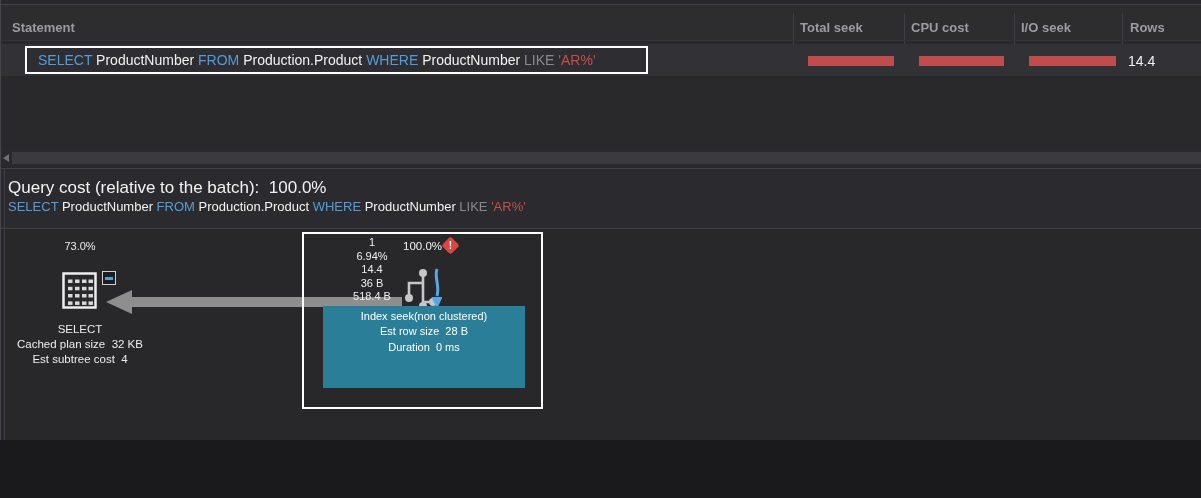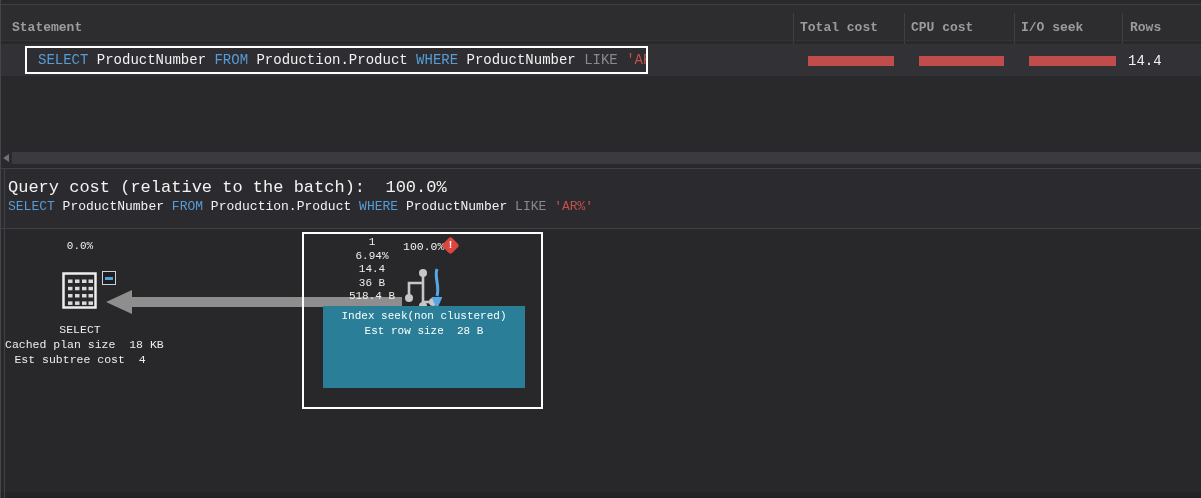--- a/index.html
+++ b/index.html
@@ -2,22 +2,22 @@
 <html style="--keyword-blue: #569CD6; --string-red: #C35048; --operator-gray: #8A8A8E; --cost-bar-red: #C04C4C; --warning-red: #DD4540; --tooltip-teal: #2B7E97; --seek-arrow-blue: #57A7E6;"><head>
 <meta charset="utf-8">
 <style>
   :root{
     --kw:#569CD6; --str:#C35048; --op:#8A8A8E; --plain:#F2F2F2;
     --bar:#C04C4C; --warn:#DD4540; --teal:#2B7E97; --arrow:#8E8E8E;
     --blue-accent:#57A7E6;
   }
   *{margin:0;padding:0;box-sizing:border-box;}
   body{background:#1a1a1c;font-family:"Liberation Sans",sans-serif;}
-  #screen{position:relative;width:1201px;height:498px;background:#29292C;overflow:hidden;
-          font-family:Liberation Mono, monospace;}
+  #screen{position:relative;width:1201px;height:440px;background:#29292C;overflow:hidden;
+          font-family:Liberation Sans, sans-serif;}
   .hline{position:absolute;left:0;width:1201px;height:1px;background:#3F3F46;}
   .vsep{position:absolute;top:8px;height:32px;width:1px;background:#3F3F46;}
   .hdr{position:absolute;top:15px;font-size:13px;font-weight:bold;color:#9C9CA0;white-space:nowrap;}
   .tok-keyword{color:var(--kw);}
   .tok-plain{color:var(--plain);}
   .tok-operator{color:var(--op);}
   .tok-string{color:var(--str);}
   .sql-line{white-space:pre;}
   
   #grid-header{position:absolute;left:0;top:5px;width:1201px;height:35px;background:#2D2D30;}
@@ -65,21 +65,21 @@
 </style>
 </head>
 <body>
 
 <div id="screen">
 
   <div class="hline" style="top:4px;"></div>
 
   <div id="grid-header">
     <div class="hdr" style="left:12px;">Statement</div>
-    <div class="hdr" style="left:800px;">Total cost</div>
+    <div class="hdr" style="left:800px;">Total seek</div>
     <div class="hdr" style="left:911px;">CPU cost</div>
     <div class="hdr" style="left:1021px;">I/O seek</div>
     <div class="hdr" style="left:1130px;">Rows</div>
     <div class="vsep" style="left:793px;"></div>
     <div class="vsep" style="left:904px;"></div>
     <div class="vsep" style="left:1014px;"></div>
     <div class="vsep" style="left:1122px;"></div>
   </div>
   <div class="hline" style="top:40px;background:#343438;"></div>
 
@@ -102,21 +102,21 @@
   <div id="query-panel">
     <div id="query-cost-line"><span>Query cost (relative to the batch):</span><span>  </span><span>100.0%</span></div>
     <div id="query-sql-line" class="sql-line"><span class="tok-keyword">SELECT </span><span class="tok-plain">ProductNumber </span><span class="tok-keyword">FROM </span><span class="tok-plain">Production.Product </span><span class="tok-keyword">WHERE </span><span class="tok-plain">ProductNumber </span><span class="tok-operator">LIKE </span><span class="tok-string">'AR%'</span></div>
   </div>
 
   <div class="hline" style="top:228px;"></div>
 
   <div id="plan-canvas">
 
     <div id="select-node">
-      <div id="select-pct">0.0%</div>
+      <div id="select-pct">73.0%</div>
       <svg id="select-icon" viewBox="0 0 35 37">
         <rect x="1.5" y="1.5" width="32" height="34" fill="none" stroke="#EDEDED" stroke-width="2.5"></rect>
         <g fill="#D9D9D9">
           <rect x="6" y="7.5" width="4.5" height="3.5"></rect>
             <rect x="13" y="7.5" width="4.5" height="3.5"></rect>
             <rect x="20" y="7.5" width="4.5" height="3.5"></rect>
             <rect x="26.5" y="7.5" width="4.5" height="3.5"></rect>
           <rect x="6" y="14.8" width="4.5" height="3.5"></rect>
             <rect x="13" y="14.8" width="4.5" height="3.5"></rect>
             <rect x="20" y="14.8" width="4.5" height="3.5"></rect>
@@ -129,21 +129,21 @@
             <rect x="13" y="29.4" width="4.5" height="3.5"></rect>
             <rect x="20" y="29.4" width="4.5" height="3.5"></rect>
             <rect x="26.5" y="29.4" width="4.5" height="3.5"></rect>
         </g>
       </svg>
       <div id="collapse-btn">
           <div class="minus"></div>
         </div>
       <div id="select-labels">
           <div class="node-line">SELECT</div>
-          <div class="node-line">Cached plan size  18 KB</div>
+          <div class="node-line">Cached plan size  32 KB</div>
           <div class="node-line">Est subtree cost  4</div>
         </div>
     </div>
 
     <svg id="plan-arrow" width="300" height="24" viewBox="0 0 300 24">
       <polygon fill="#8E8E8E" points="2,12 28,0 28,7 298,7 298,17 28,17 28,24"></polygon>
     </svg>
 
     <div id="seek-node">
       <div id="seek-stats">
@@ -168,20 +168,21 @@
             <circle cx="23" cy="40" r="4"></circle>
           <circle cx="9" cy="32" r="4"></circle>
             <circle cx="33" cy="36" r="4"></circle>
         </g>
         <path d="M37,3 C34,11 40,20 37,30" stroke="#57A7E6" stroke-width="3" fill="none"></path>
         <polygon fill="#57A7E6" points="31.5,31 42.5,31 37,43"></polygon>
       </svg>
       <div id="seek-tooltip">
           <div>Index seek(non clustered)</div>
           <div>Est row size  28 B</div>
+          <div>Duration  0 ms</div>
         </div>
     </div>
 
   </div>
 
   <div id="bottom-strip"></div>
   <div id="left-border"></div>
   <div id="left-inner-border"></div>
 
 </div>

